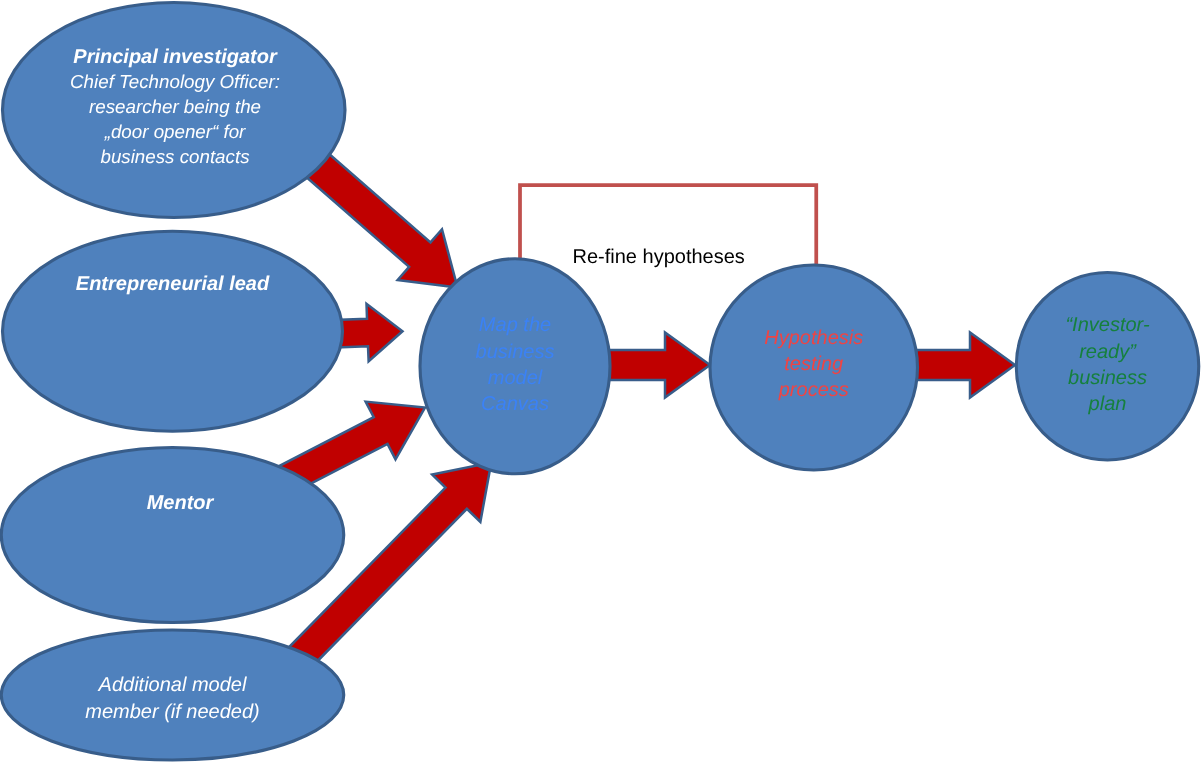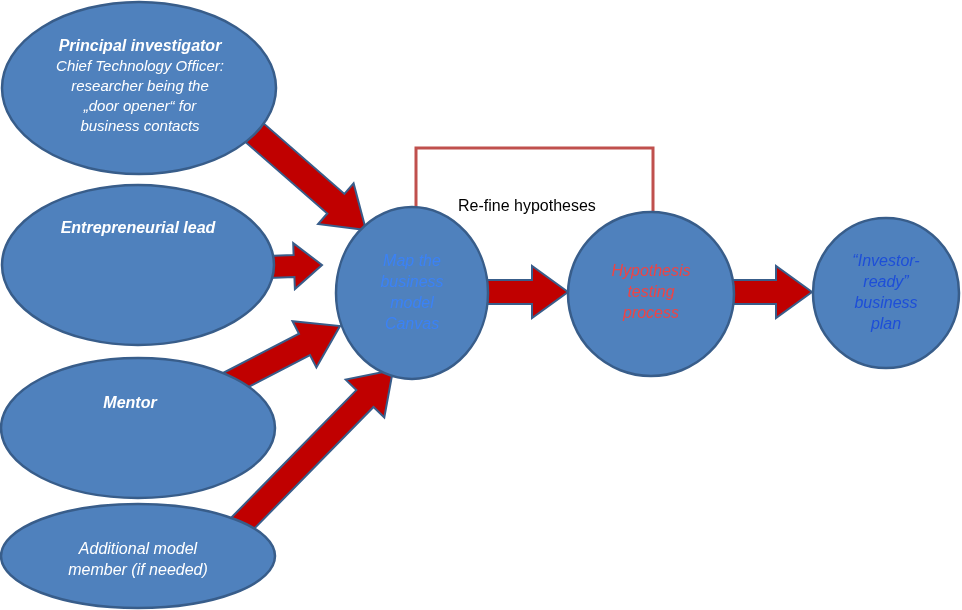--- a/index.html
+++ b/index.html
@@ -41,31 +41,31 @@
 <div class="node-text" style="left: 20px; top: 36px; width: 240px; color: rgb(255, 255, 255);">
   <span class="title">Principal investigator</span>
   <span class="body">Chief Technology Officer:
 researcher being the
 „door opener“ for
 business contacts</span>
 </div>
 <div class="node-text" style="left: 18px; top: 218px; width: 240px; color: rgb(255, 255, 255);">
   <span class="title">Entrepreneurial lead</span>
 </div>
-<div class="node-text" style="left: 10px; top: 393px; width: 240px; color: rgb(255, 255, 255);">
+<div class="node-text" style="left: 24px; top: 393px; width: 240px; color: rgb(255, 255, 255);">
   <span class="title">Mentor</span>
 </div>
 <div class="node-text big" style="left: 18px; top: 538px; width: 240px; color: rgb(255, 255, 255);">Additional model
 member (if needed)</div>
 
 <div class="node-text big" style="left: 348px; top: 250px; width: 128px; color: #3b82f6;">Map the
 business
 model
 Canvas</div>
 <div class="node-text big" style="left: 585px; top: 260px; width: 132px; color: #ef4444;">Hypothesis
 testing
 process</div>
-<div class="node-text big" style="left: 820px; top: 250px; width: 132px; color: #1d4ed8;">“Investor-
+<div class="node-text big" style="left: 820px; top: 250px; width: 132px; color: #15803d;">“Investor-
 ready”
 business
 plan</div>
 
 <div class="loop-label" style="left:458px; top:159px;margin-top:38px;">Re-fine hypotheses</div>
 
 </body></html>

